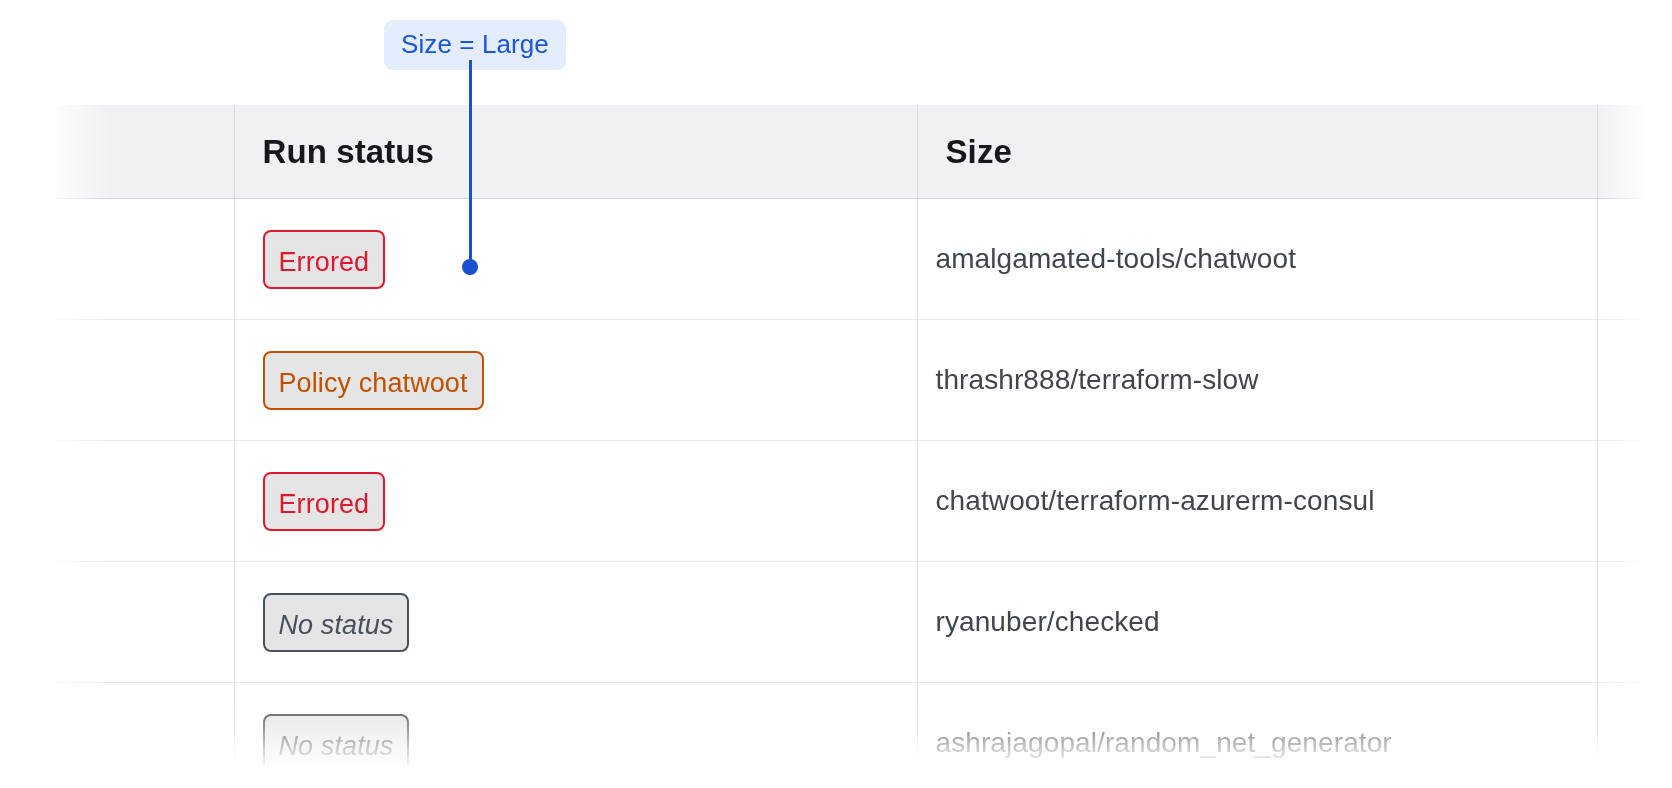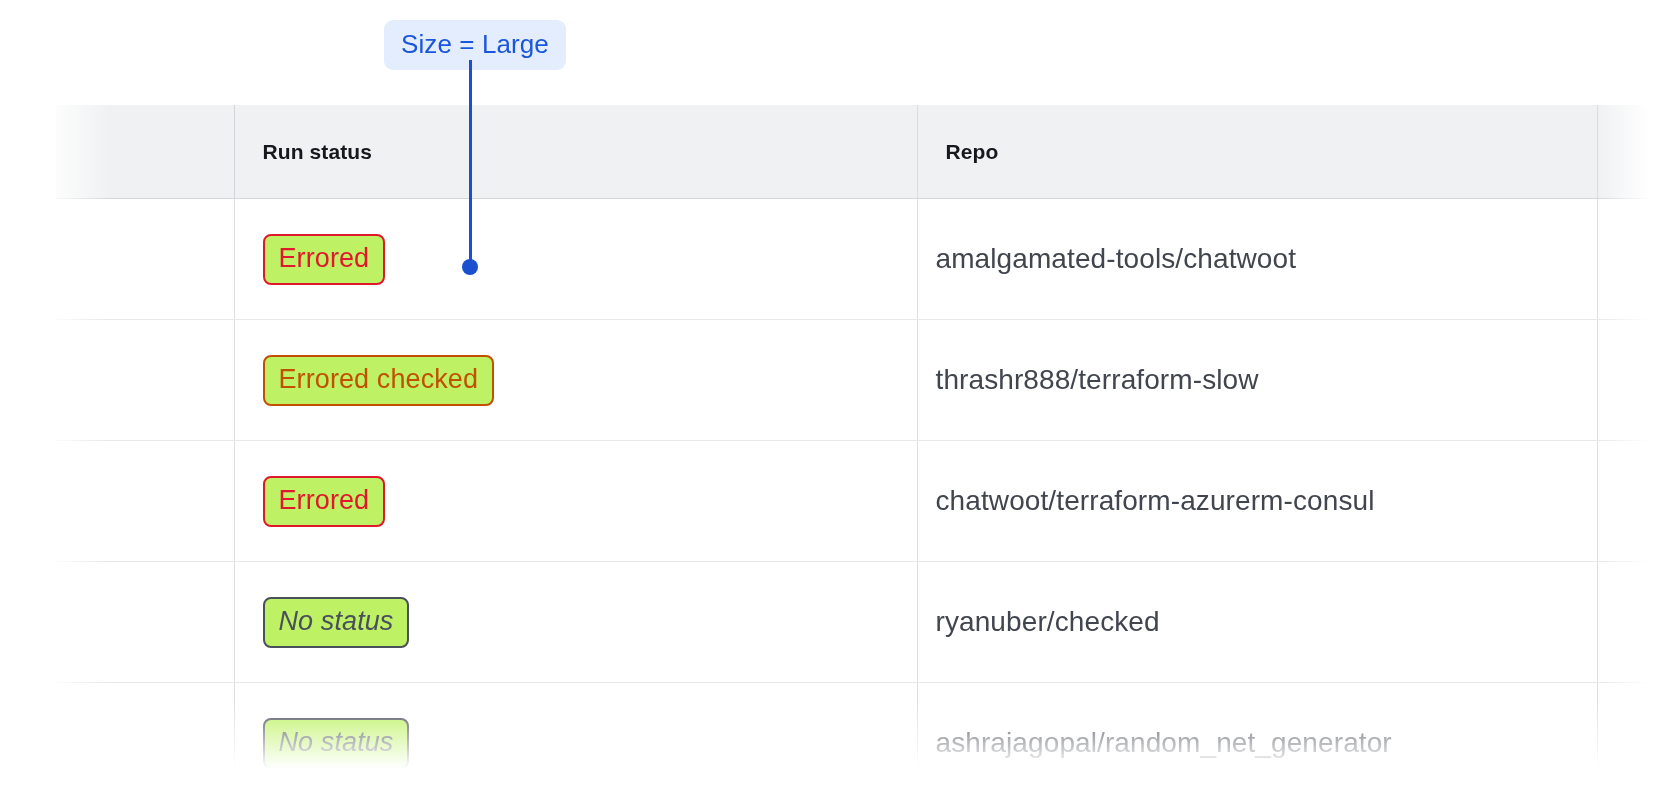--- a/index.html
+++ b/index.html
@@ -83,21 +83,21 @@
     vertical-align: middle;
     text-align: left;
     border-right: 1.5px solid #dcdde1;
     border-bottom: 1.5px solid #e7e8ea;
   }
   table.datagrid thead th {
     height: 93px;
     background: #f0f1f3;
     border-bottom: 1.5px solid #d5d6da;
     border-right: 1.5px solid #dcdde1;
-    font-size: 21px;
+    font-size: 33px;
     font-weight: bold;
     color: #16181d;
     letter-spacing: 0.1px;
   }
   table.datagrid thead th.lead-head { border-right: 1.5px solid #d5d6da; }
   table.datagrid thead th .head-label { padding-left: 28px; display: block; }
 
   table.datagrid tbody td { height: 120px; }
   table.datagrid tbody td.cell-status { padding-left: 28px; }
   table.datagrid tbody td.cell-repo {
@@ -106,25 +106,25 @@
     color: #41454e;
     letter-spacing: 0.1px;
     white-space: nowrap;
   }
 
   
   .pill {
     display: inline-block;
     border: 2px solid currentColor;
     border-radius: 8px;
-    padding: 8px 14px 10px 14px;
+    padding: 16px 14px 10px 14px;
     font-size: 27px;
     line-height: 29px;
     letter-spacing: 0.1px;
-    background: #bef264;
+    background: #e5e5e5;
     white-space: nowrap;
   }
   .pill.tone-error   { color: #e0182d; }
   .pill.tone-policy  { color: #c15000; }
   .pill.tone-neutral { color: #4a4f5c; font-style: italic; }
 
   
   .fade {
     position: absolute;
     top: 0;
@@ -174,42 +174,42 @@
     </colgroup>
     <thead>
       <tr>
         <th class="lead-head">
           <span class="head-label"></span>
         </th>
         <th>
           <span class="head-label">Run status</span>
         </th>
         <th>
-          <span class="head-label">Repo</span>
+          <span class="head-label">Size</span>
         </th>
         <th>
           <span class="head-label"></span>
         </th>
       </tr>
     </thead>
     <tbody>
 
       <tr>
         <td></td>
         <td class="cell-status">
           <span class="pill tone-error">Errored</span>
         </td>
         <td class="cell-repo">amalgamated-tools/chatwoot</td>
         <td></td>
       </tr>
 
       <tr>
         <td></td>
         <td class="cell-status">
-          <span class="pill tone-policy">Errored checked</span>
+          <span class="pill tone-policy">Policy chatwoot</span>
         </td>
         <td class="cell-repo">thrashr888/terraform-slow</td>
         <td></td>
       </tr>
 
       <tr>
         <td></td>
         <td class="cell-status">
           <span class="pill tone-error">Errored</span>
         </td>

